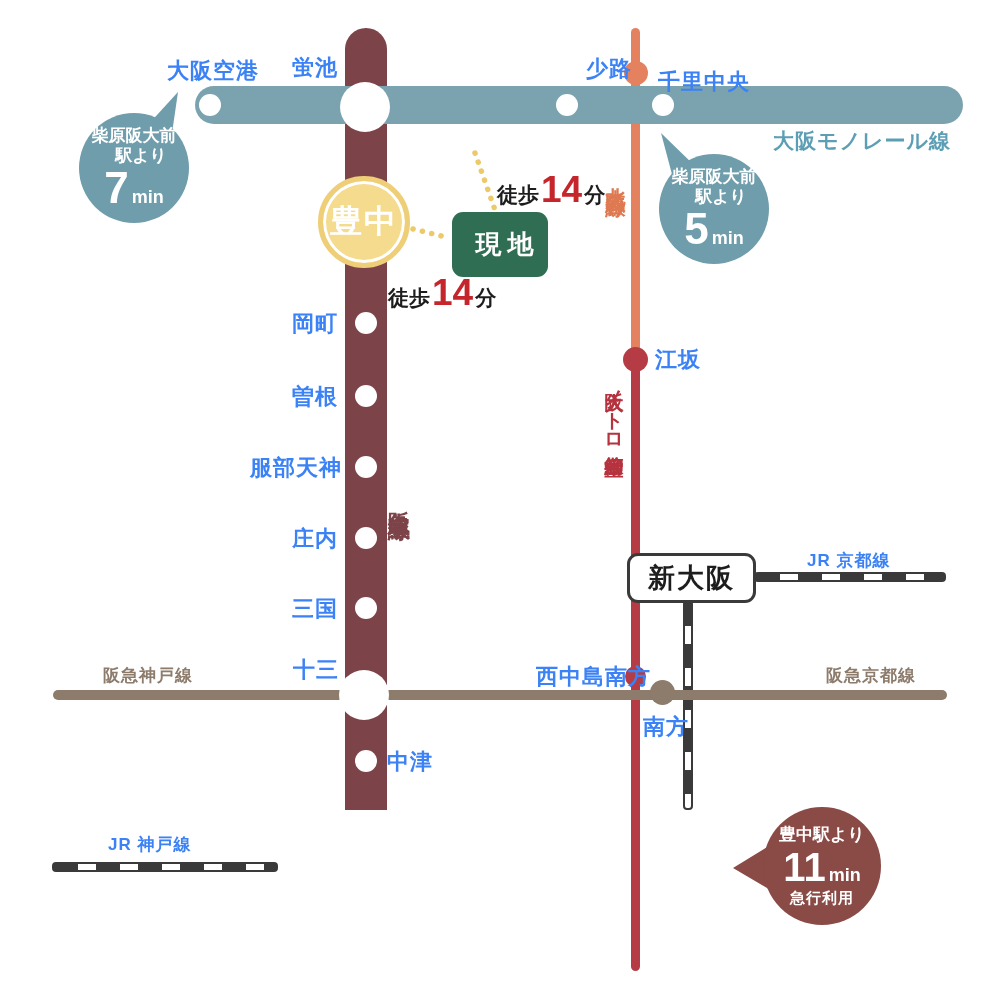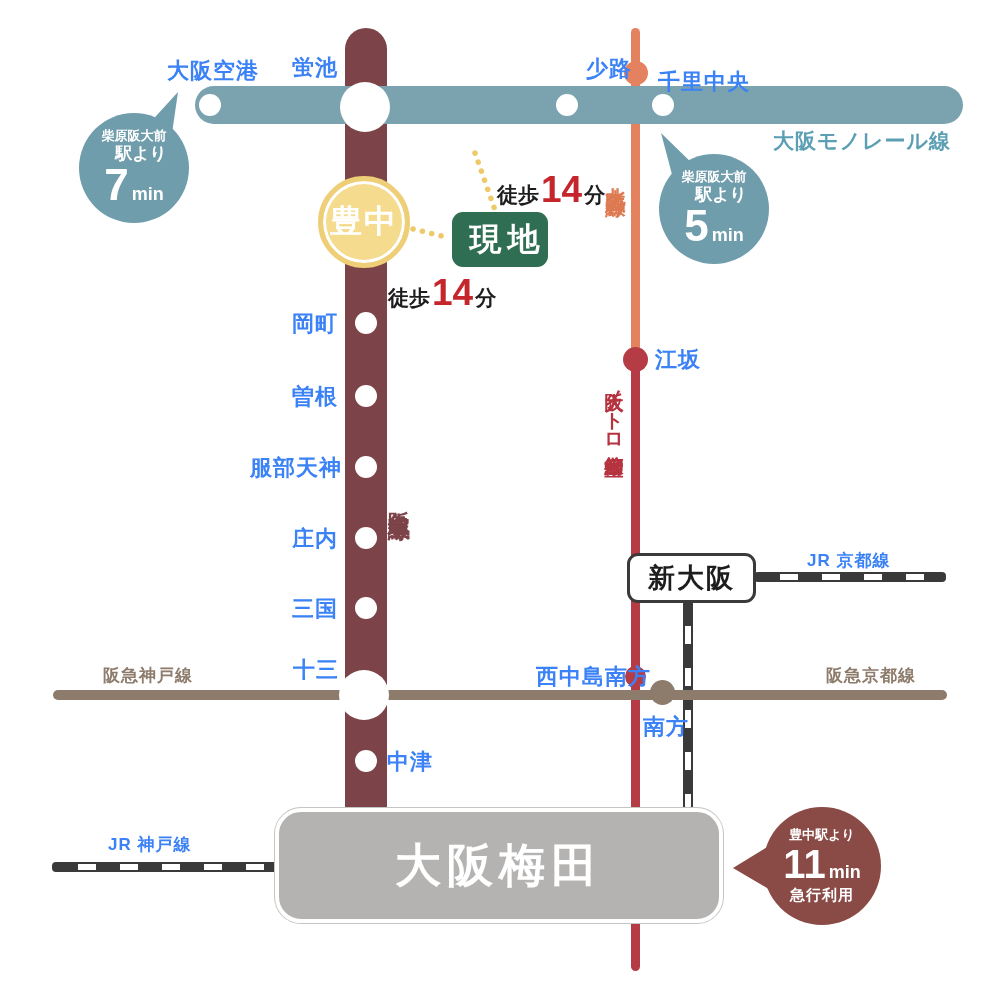--- a/index.html
+++ b/index.html
@@ -27,41 +27,41 @@
   .teal-text{color:#5C9FB5;font-size:21px;}
   .vlbl{writing-mode:vertical-rl;text-orientation:upright;letter-spacing:2px;}
   .orange-text{color:#DE7A52;font-size:20px;}
   .red-text{color:#B5333F;font-size:19px;letter-spacing:0;}
   .maroon-text{color:#7C4449;font-size:22px;}
   
   .walk{position:absolute;display:flex;align-items:baseline;font-weight:700;z-index:5;color:#1d1d1d;}
   .walk .w-txt{font-size:21px;}
   .walk .w-num{font-size:37px;color:#C5262C;margin:0 2px;line-height:1;}
   
-  .site-box{position:absolute;left:452px;top:212px;width:96px;height:55px;background:#2F6E52;
-            border-radius:11px;color:#fff;font-size:32px;font-weight:700;letter-spacing:6px;
+  .site-box{position:absolute;left:452px;top:212px;width:96px;height:65px;background:#2F6E52;
+            border-radius:11px;color:#fff;font-size:26px;font-weight:700;letter-spacing:6px;
             display:flex;align-items:center;justify-content:center;z-index:6;padding-left:15px;box-sizing:border-box;}
   .shin-box{position:absolute;left:627px;top:553px;width:129px;height:50px;background:#fff;
             border:3px solid #3A3A3A;border-radius:11px;color:#1d1d1d;font-size:27px;font-weight:700;
             display:flex;align-items:center;justify-content:center;z-index:6;box-sizing:border-box;letter-spacing:2px;}
   .umeda-box{position:absolute;left:275px;top:808px;width:448px;height:115px;background:#B4B3B2;
              border:4px solid #fff;box-shadow:0 0 0 1px #C6C5C4;border-radius:26px;color:#fff;
              font-size:46px;font-weight:700;letter-spacing:6px;display:flex;align-items:center;
              justify-content:center;z-index:6;box-sizing:border-box;}
   
   .ycircle{position:absolute;border-radius:50%;background:#F5DB8E;border:5px solid #EFCE78;
            box-shadow:inset 0 0 0 3px #fff;color:#fff;font-weight:700;display:flex;
            flex-direction:column;align-items:center;justify-content:center;z-index:6;
            text-align:center;box-sizing:border-box;}
   
   .bubble{position:absolute;width:110px;height:110px;border-radius:50%;z-index:7;color:#fff;
           font-weight:700;display:flex;flex-direction:column;align-items:center;justify-content:center;}
   .bubble.teal{background:#6F9DAB;}
   .bubble.dred{background:#8A4A45;width:118px;height:118px;}
-  .b-l1{font-size:13px;letter-spacing:0;line-height:1.15;}
+  .b-l1{font-size:17px;letter-spacing:0;line-height:1.15;}
   .b-l2{font-size:17px;align-self:flex-end;margin-right:22px;line-height:1.15;}
   .minrow{display:flex;align-items:baseline;margin-top:0px;}
   .min-num{font-size:44px;line-height:1;}
   .min-unit{font-size:18px;margin-left:3px;}
   .b-note{font-size:15px;letter-spacing:1px;line-height:1.2;}
   svg.overlay{position:absolute;left:0;top:0;z-index:5;pointer-events:none;}
 </style>
 </head>
 <body>
 
@@ -131,21 +131,20 @@
       <span class="w-txt">分</span>
   </div>
   <div class="walk" style="left:388px;top:274px;">
     <span class="w-txt">徒歩</span>
       <span class="w-num">14</span>
       <span class="w-txt">分</span>
   </div>
 
   <div class="site-box">現地</div>
   <div class="shin-box">新大阪</div>
-  <div class="umeda-box">大阪梅田</div>
 
   <div class="ycircle" style="left:318px;top:176px;width:92px;height:92px;font-size:32px;letter-spacing:2px;">
     <span>豊中</span>
   </div>
 
   <div class="bubble teal" style="left:79px;top:113px;">
     <div class="b-l1">柴原阪大前</div>
     <div class="b-l2">駅より</div>
     <div class="minrow">
       <span class="min-num">7</span>

